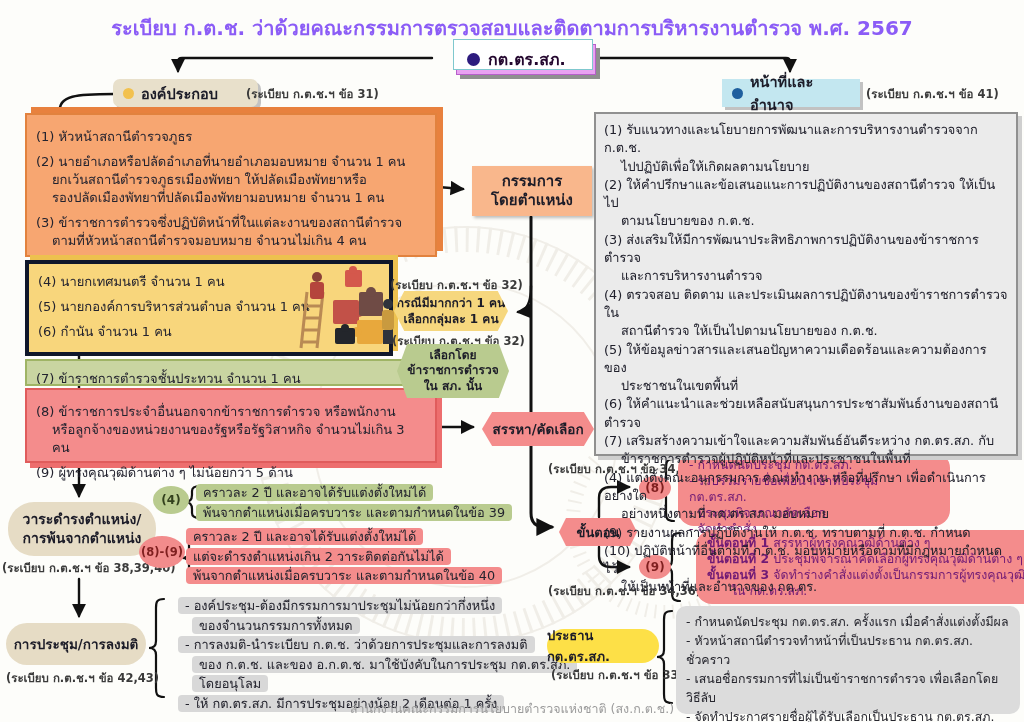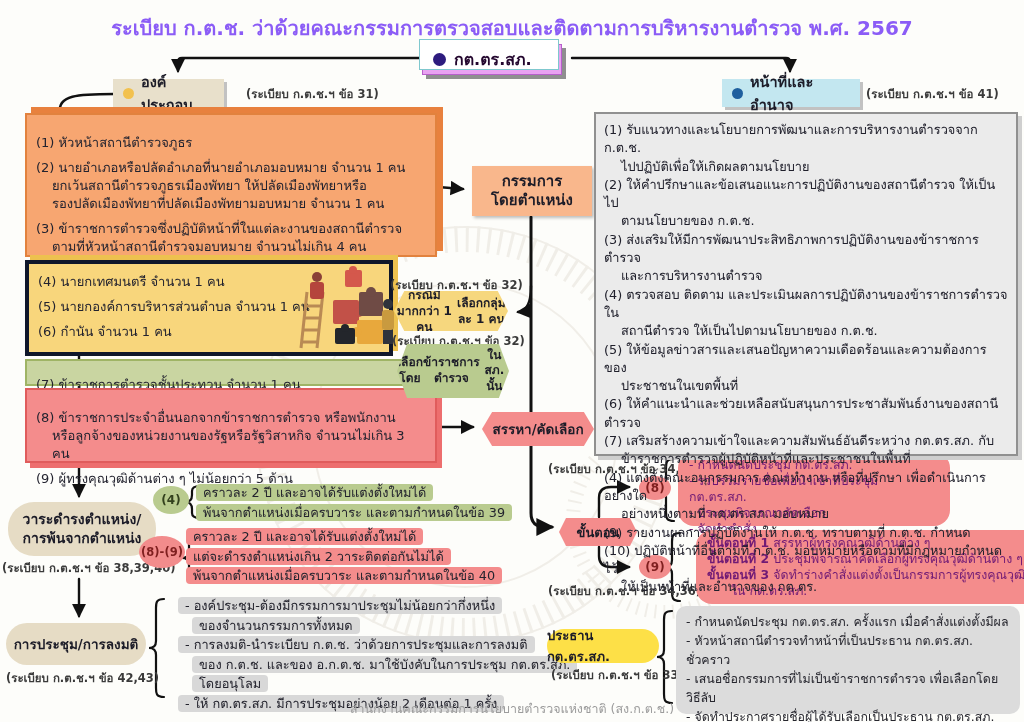--- a/index.html
+++ b/index.html
@@ -4,51 +4,51 @@
 <style>
   html,body{margin:0;padding:0;background:#ffffff;}
   .stage{position:relative;width:1024px;height:722px;overflow:hidden;background:#fdfdfa;
          font-family:"DejaVu Sans","Liberation Sans",sans-serif;color:#1c1c28;}
   svg.layer{position:absolute;left:0;top:0;}
   #watermark{z-index:0;}
   #wires{z-index:1;}
   .node{position:absolute;z-index:2;}
   .title{left:0;right:0;top:12px;text-align:center;font-size:20px;font-weight:bold;color:#8b5cf6;z-index:2;}
   
-  .center-box{left:422px;top:44px;width:140px;height:31px;background:#E9A2F1;border:1px solid #B85FCB;
+  .center-box{left:456px;top:44px;width:140px;height:31px;background:#E9A2F1;border:1px solid #B85FCB;
       box-shadow:4px 4px 0 #8f8f8f;display:flex;align-items:center;gap:8px;padding-left:10px;box-sizing:border-box;}
   .center-box::before{content:"";position:absolute;top:-6px;left:-4px;width:100%;height:100%;
       background:#ffffff;border:1.5px solid #7FC8CE;z-index:-1;}
   .center-box .txt{font-weight:bold;font-size:16px;color:#23062e;}
   .dot{border-radius:50%;flex:0 0 auto;}
   .dot.purple{width:13px;height:13px;background:#2D1B7E;}
   .dot.yellow{width:11px;height:11px;background:#F2C14E;}
   .dot.blue{width:11px;height:11px;background:#1F5F9E;}
   
   .hdr{height:28px;display:flex;align-items:center;gap:7px;padding:0 10px;box-sizing:border-box;
        font-weight:bold;font-size:14.5px;box-shadow:3px 3px 0 #c2c2c2;}
-  .hdr.comp{left:113px;top:79px;width:111px;background:#E8E0CB;}
+  .hdr.comp{left:113px;top:79px;width:145px;background:#E8E0CB;border-radius:7px;}
   .hdr.duty{left:722px;top:79px;width:138px;background:#C3E7F0;}
   .ref{font-size:11.5px;font-weight:bold;color:#3a3a3a;white-space:nowrap;z-index:2;}
   .ref.center{text-align:center;}
   
   .box{box-sizing:border-box;padding:7px 9px;font-size:13px;line-height:18px;color:#23232f;}
   .box .l{margin-top:7px;}
-  .box .l:first-child{margin-top:12px;}
+  .box .l:first-child{margin-top:6px;}
   .box .l.in{margin-top:0;padding-left:16px;}
   .box1{left:25px;top:113px;width:412px;height:144px;background:#F7A671;border:2px solid #E2823E;box-shadow:6px -6px 0 #E8813E;}
   .box2{left:25px;top:260px;width:368px;height:96px;background:#F8D67C;border:4px solid #0f172a;box-shadow:5px -5px 0 #EDC14F;}
   .box2 .l{margin-top:7px;}
   .box2 .l:first-child{margin-top:2px;}
   .box3{left:25px;top:359px;width:412px;height:27px;background:#C9D5A1;border:2px solid #9FB465;padding-top:3px;}
   .box4{left:25px;top:388px;width:412px;height:75px;background:#F48C8C;border:2px solid #E05C5C;box-shadow:5px 5px 0 #ED6E6E;}
   
   .committee{left:472px;top:166px;width:120px;height:50px;background:#F9B78C;display:flex;flex-direction:column;
      align-items:center;justify-content:center;font-weight:bold;font-size:15px;line-height:1.3;box-shadow:2px 2px 3px rgba(0,0,0,.25);}
-  .hex{display:flex;align-items:center;justify-content:center;text-align:center;
+  .hex{display:flex;flex-direction:column;align-items:center;justify-content:center;text-align:center;
        font-weight:bold;clip-path:polygon(9% 0,91% 0,100% 50%,91% 100%,9% 100%,0 50%);}
   .hexY{left:394px;top:291px;width:114px;height:40px;background:#F6D77E;font-size:12px;line-height:1.35;}
   .hexG{left:397px;top:344px;width:112px;height:54px;background:#B9CB8F;font-size:12px;line-height:1.3;}
   .hexR{left:482px;top:412px;width:112px;height:34px;background:#F48C8C;font-size:13.5px;}
   .hexS{left:559px;top:518px;width:78px;height:28px;background:#F48C8C;font-size:13px;}
   .oval{border-radius:50%;display:flex;align-items:center;justify-content:center;font-weight:bold;font-size:12px;}
   .oval8{left:639px;top:476px;width:32px;height:24px;background:#F28C8C;color:#7F1F1F;}
   .oval9{left:639px;top:555px;width:32px;height:24px;background:#F28C8C;color:#7F1F1F;}
   .oval4{left:153px;top:486px;width:36px;height:28px;background:#B9CB8F;color:#33411d;}
   .oval89{left:139px;top:536px;width:46px;height:32px;background:#F28C8C;color:#7F1F1F;font-size:11.5px;}

